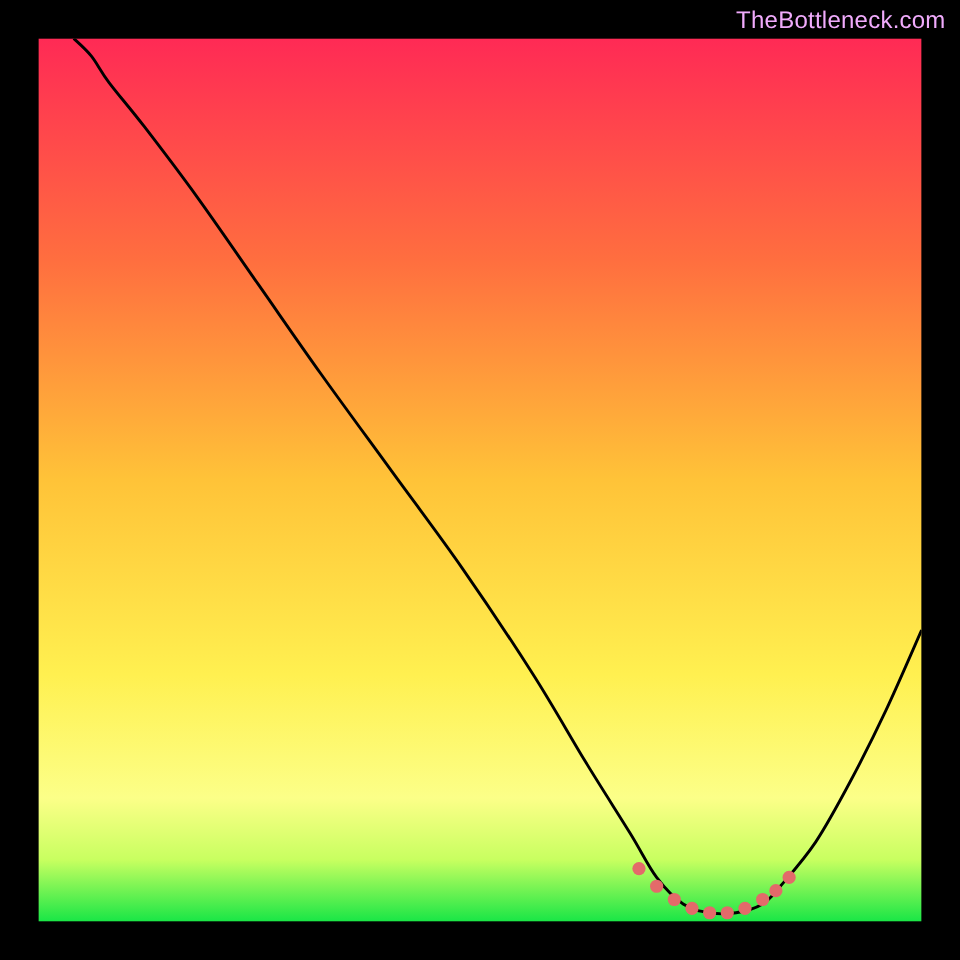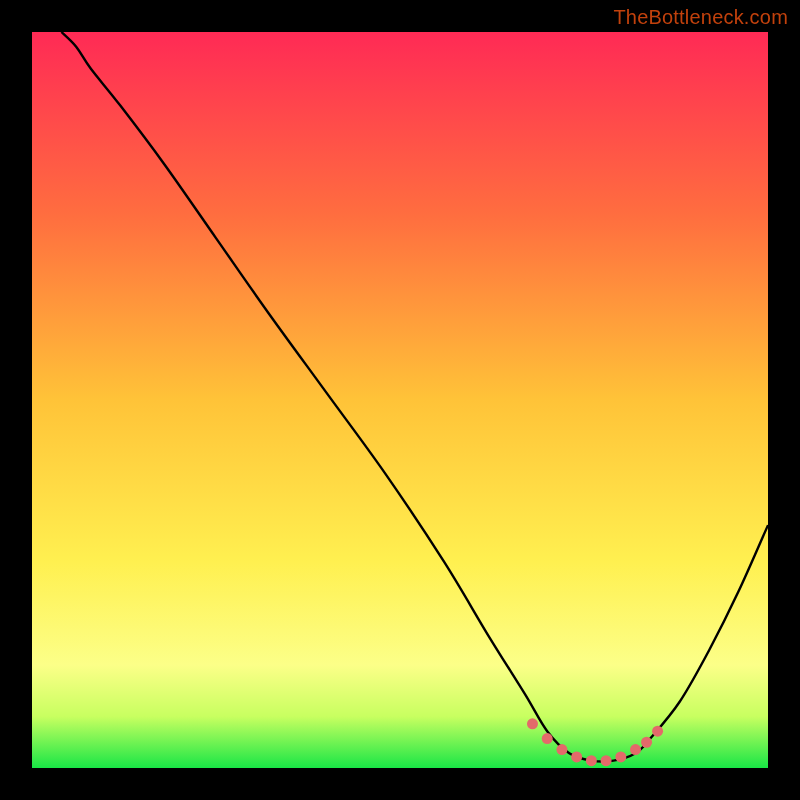--- a/index.html
+++ b/index.html
@@ -22,21 +22,21 @@
     position: absolute;
     left: 32px;
     top: 32px;
     width: 736px;
     height: 736px;
   }
   .attribution {
     position: absolute;
     top: 6px;
     right: 12px;
-    color: #c2410c;
+    color: #f0abfc;
     font-family: Arial, Helvetica, sans-serif;
     font-size: 20px;
     letter-spacing: 0.2px;
   }
   svg { display: block; }
 </style>
 </head>
 <body>
 
 <div class="frame">

